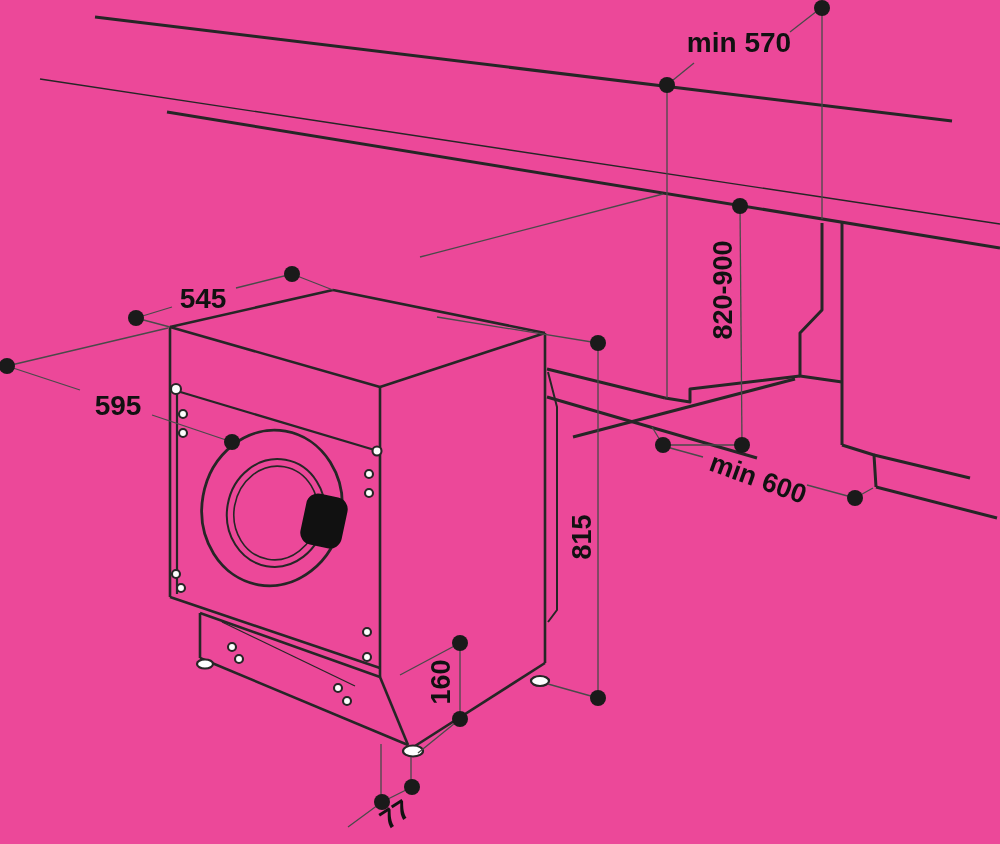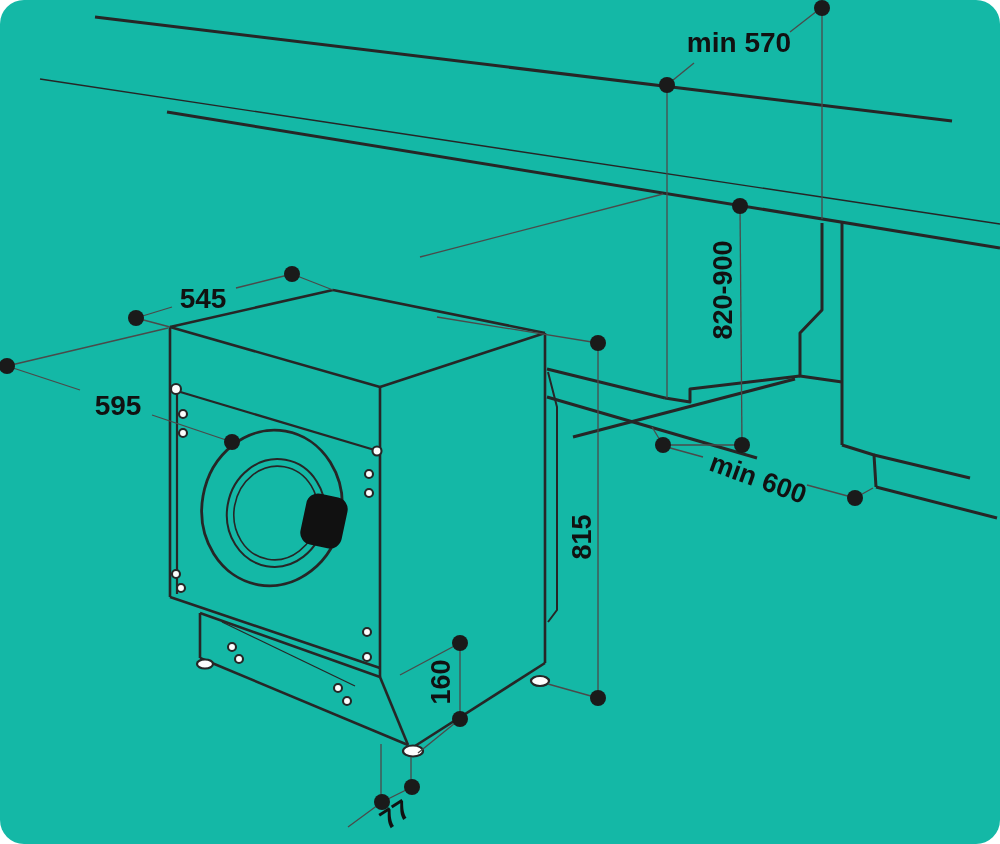--- a/index.html
+++ b/index.html
@@ -1,17 +1,17 @@
 <!DOCTYPE html>
 <html><head>
 <meta charset="utf-8">
 <style>
   html,body{margin:0;padding:0;background:#ffffff;}
-  .stage{position:relative;width:1000px;height:844px;background:#14b8a6;overflow:hidden;
-         font-family:"Liberation Sans", sans-serif;border-radius:24px;}
+  .stage{position:relative;width:1000px;height:844px;background:#ec4899;overflow:hidden;
+         font-family:"Liberation Sans", sans-serif;}
   svg{display:block;}
   text{font-family:"Liberation Sans", sans-serif;font-weight:bold;fill:#111;}
   .dim-label{font-size:28px;}
   .dim-label-sm{font-size:27px;}
 </style>
 </head>
 <body>
 
 <div class="stage">
 <svg width="1000" height="844" viewBox="0 0 1000 844">

